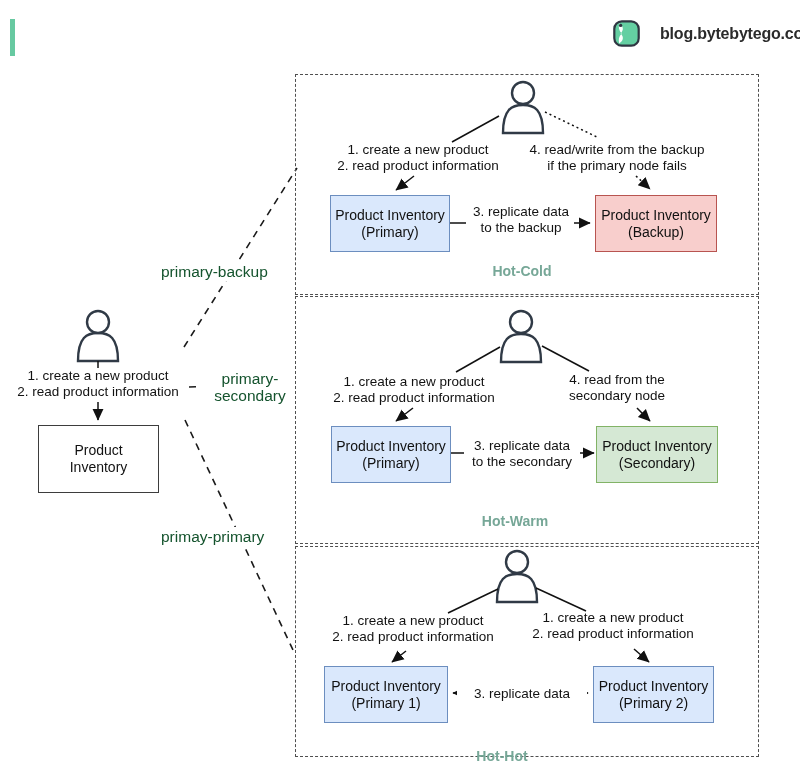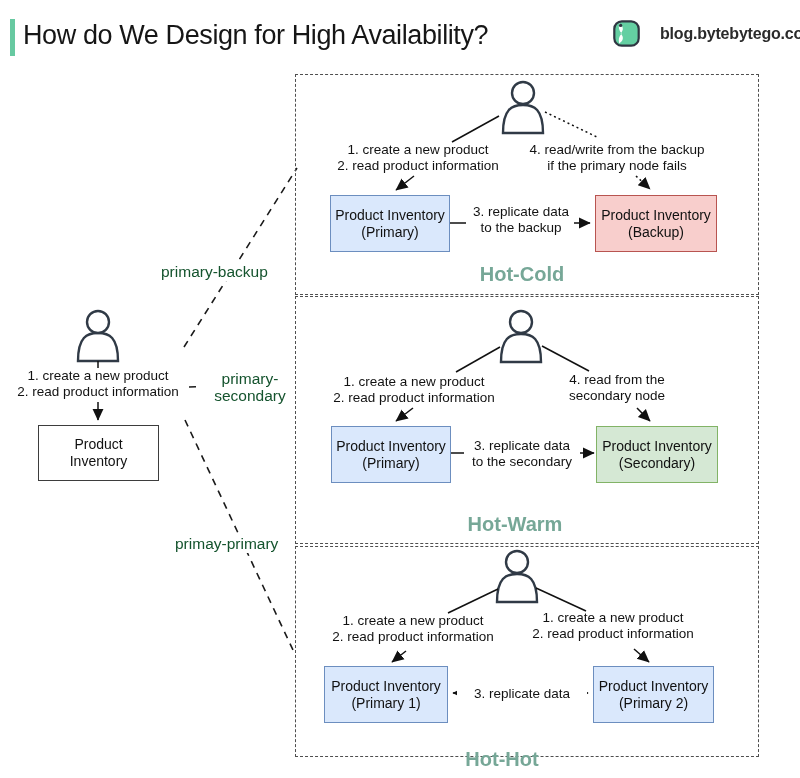--- a/index.html
+++ b/index.html
@@ -20,21 +20,21 @@
   .node{position:absolute;display:flex;flex-direction:column;align-items:center;justify-content:center;
         font-size:14px;line-height:17px;box-sizing:border-box;white-space:nowrap;}
   .node.blue{background:#DAE8FC;border:1px solid #6C8EBF;}
   .node.red{background:#F8CECC;border:1px solid #B85450;}
   .node.green{background:#D5E8D4;border:1px solid #82B366;}
   .node.plain{background:#fff;border:1.5px solid #3d3d3d;}
   
   .lbl{position:absolute;font-size:13.5px;line-height:16px;text-align:center;white-space:nowrap;color:#121212;}
   .branch{position:absolute;font-size:15.5px;line-height:17px;text-align:center;white-space:nowrap;
           background:#ffffff;padding:1px 3px;color:#14532d;}
-  .hot{position:absolute;font-size:20px;font-weight:bold;color:#76A797;text-align:center;white-space:nowrap;}
+  .hot{position:absolute;font-size:14px;font-weight:bold;color:#76A797;text-align:center;white-space:nowrap;}
   .mask{background:#ffffff;padding:0 3px;}
 </style>
 </head>
 <body>
 
 <div class="stage">
 
   <svg class="underlay" width="800" height="778" viewBox="0 0 800 778">
     <defs>
       <marker id="arr" viewBox="0 0 10 10" refX="8.5" refY="5" markerWidth="9" markerHeight="9" orient="auto-start-reverse">
@@ -79,46 +79,45 @@
       <circle cx="517" cy="562" r="11"></circle>
     </g>
     <line x1="448" y1="613" x2="498" y2="589" stroke="#111" stroke-width="1.5"></line>
     <line x1="536" y1="588" x2="586" y2="611" stroke="#111" stroke-width="1.5"></line>
     <line x1="406" y1="651" x2="392" y2="662" stroke="#111" stroke-width="1.5" marker-end="url(#arr)"></line>
     <line x1="634" y1="649" x2="649" y2="662" stroke="#111" stroke-width="1.5" marker-end="url(#arr)"></line>
     <line x1="453" y1="693" x2="588" y2="693" stroke="#111" stroke-width="1.5" marker-start="url(#arr)" marker-end="url(#arr)"></line>
   </svg>
 
   <div class="accent-bar"></div>
-  <h1 class="title">How do We Design for High Availability?</h1>
   <div class="brand">
     <span style="display:inline-flex;">
       <svg width="27" height="27" viewBox="0 0 27 27">
         <rect x="1.3" y="1.3" width="24.4" height="24.4" rx="7.5" fill="#64CFA2" stroke="#2F3642" stroke-width="2.2"></rect>
         <path d="M6.2 3.6 C10.6 6.4 11 10.2 7.6 13.5 C11 16.8 10.6 20.6 6.2 23.4 C5.4 20 5.6 16.6 8.6 13.5 C5.6 10.4 5.4 7 6.2 3.6 Z" fill="#ffffff"></path>
         <circle cx="7.6" cy="5.4" r="1.7" fill="#2F3642"></circle>
       </svg>
     </span>
     <span class="brand-text">blog.bytebytego.com</span>
   </div>
 
   <div class="lbl" style="left:11px;top:368px;width:174px;">
     <div>1. create a new product</div>
     <div>2. read product information</div>
   </div>
-  <div class="node plain" style="left:38px;top:425px;width:121px;height:56px;">
+  <div class="node plain" style="left:38px;top:425px;width:121px;height:68px;">
     <div>Product</div>
     <div>Inventory</div>
   </div>
   <div class="branch" style="left:158px;top:262px;">primary-backup</div>
   <div class="branch" style="left:202px;top:369px;width:90px;">
     <div>primary-</div>
     <div>secondary</div>
   </div>
-  <div class="branch" style="left:172px;top:527px;margin-top:7px;">primay-primary</div>
+  <div class="branch" style="left:158px;top:527px;">primay-primary</div>
 
   <div class="panel" style="left:295px;top:74px;width:464px;height:221px;">
     <div class="lbl" style="left:36px;top:67px;width:172px;">
       <div>1. create a new product</div>
       <div>2. read product information</div>
     </div>
     <div class="lbl" style="left:221px;top:67px;width:200px;">
       <div>4. read/write from the backup</div>
       <div>if the primary node fails</div>
     </div>

